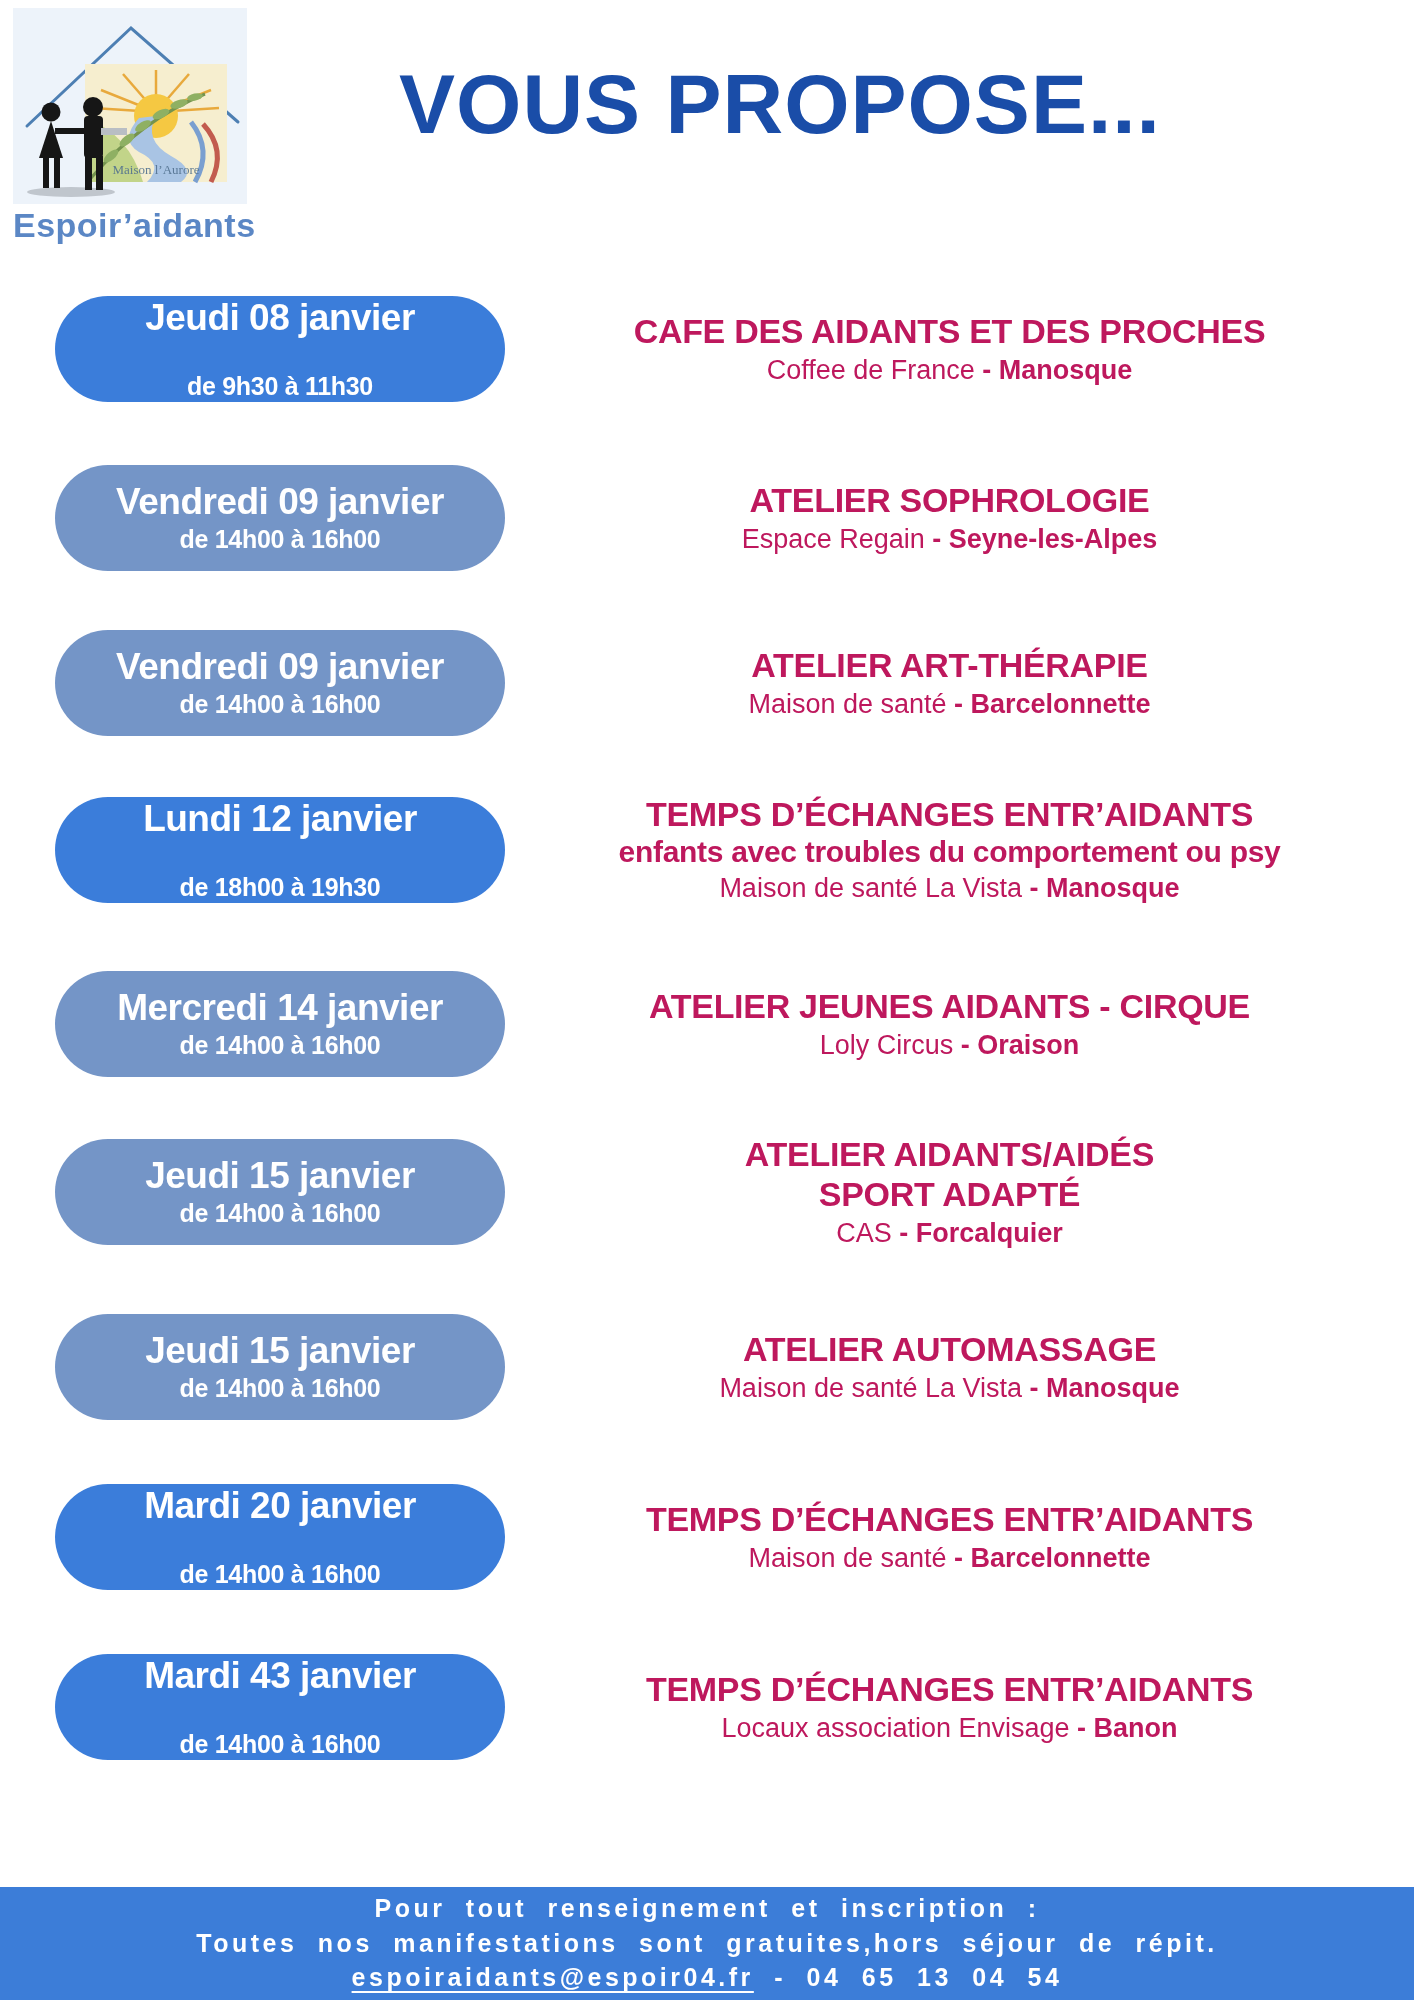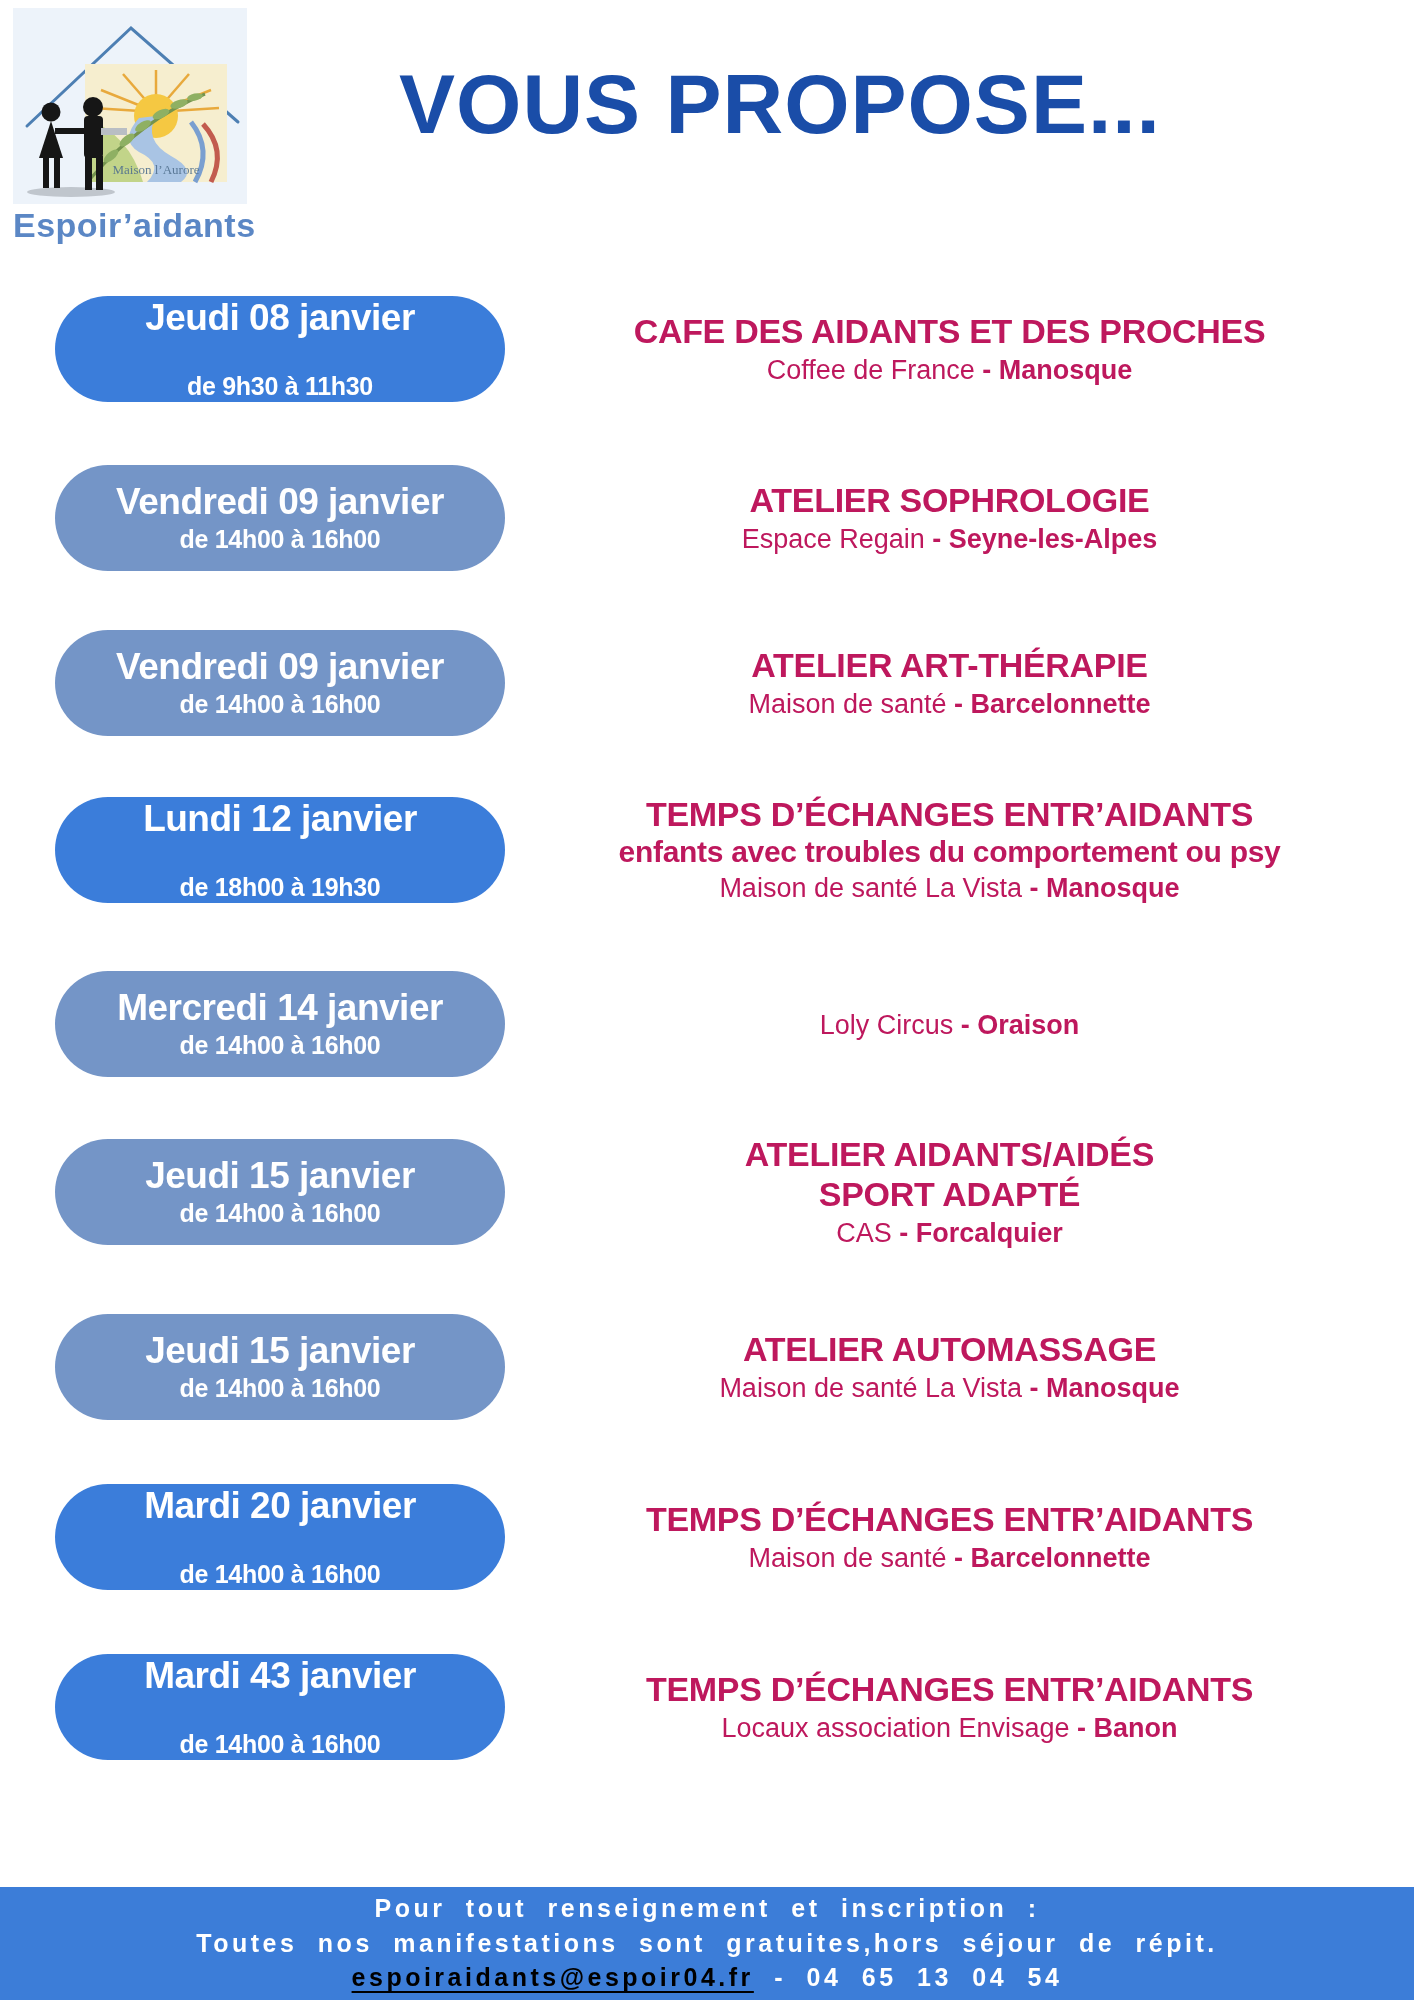--- a/index.html
+++ b/index.html
@@ -54,21 +54,21 @@
   .footer {
     position:absolute; left:0; right:0; top:1887px; height:113px;
     background:var(--footer-bg,#3c7dd8); color:#ffffff;
     display:flex; flex-direction:column; align-items:center; justify-content:center;
     gap:7px;
   }
   .footer-line {
     font-weight:bold; font-size:25px; letter-spacing:3.5px; word-spacing:10px;
     line-height:1.1; white-space:nowrap;
   }
-  .footer-email { text-decoration:underline; text-underline-offset:5px; color:#000000; }
+  .footer-email { text-decoration:underline; text-underline-offset:5px; color:#ffffff; }
 
   .logo-caption { font-family:"Liberation Serif", serif; }
 </style>
 </head>
 <body>
 
 <div class="page">
 
   <div class="logo">
     <svg width="234" height="196" viewBox="0 0 234 196" aria-hidden="true">
@@ -177,20 +177,21 @@
       </div>
     </div>
   </div>
 
   <div class="event-row" style="top:968px">
     <div class="pill pill--light">
       <div class="pill-date">Mercredi 14 janvier</div>
       <div class="pill-time">de  14h00 à 16h00</div>
     </div>
     <div class="event-text">
+      <div class="event-title">ATELIER JEUNES AIDANTS - CIRQUE</div>
       <div class="event-venue">
         <span>Loly Circus</span>
         <span class="bold">- Oraison</span>
       </div>
     </div>
   </div>
 
   <div class="event-row" style="top:1136px">
     <div class="pill pill--light">
       <div class="pill-date">Jeudi 15 janvier</div>

